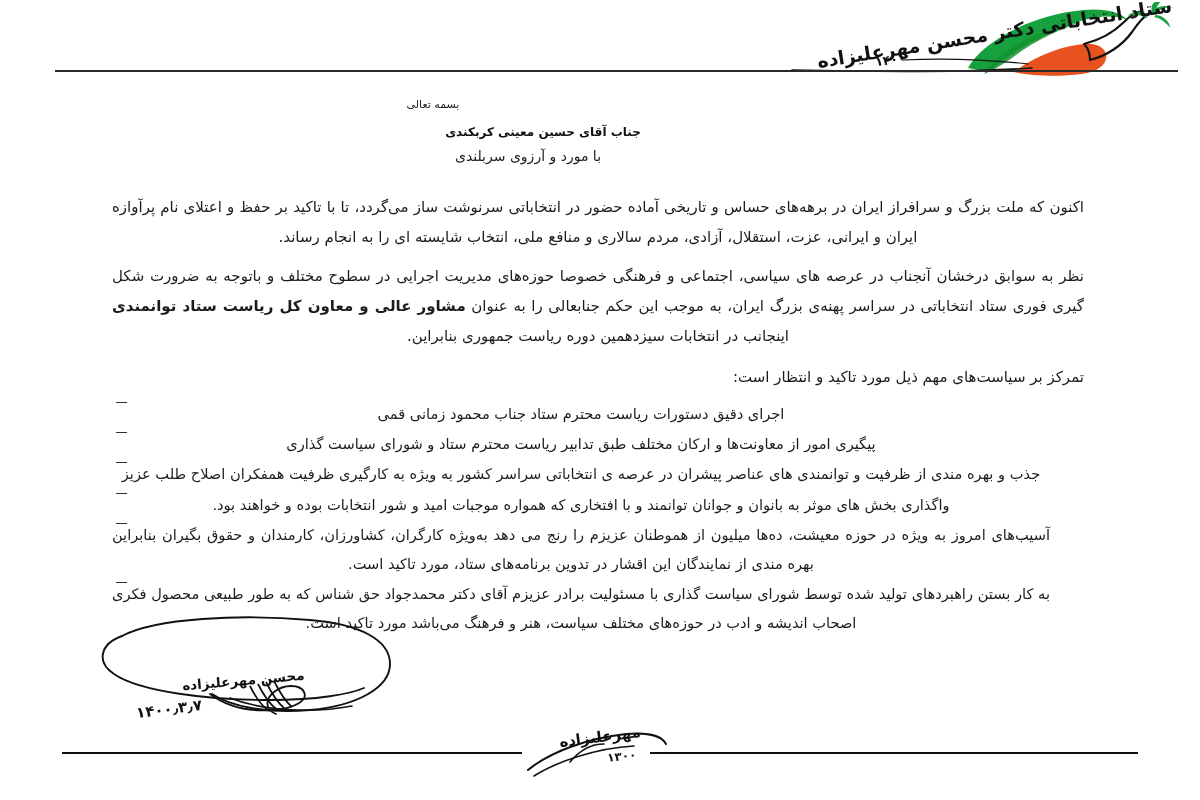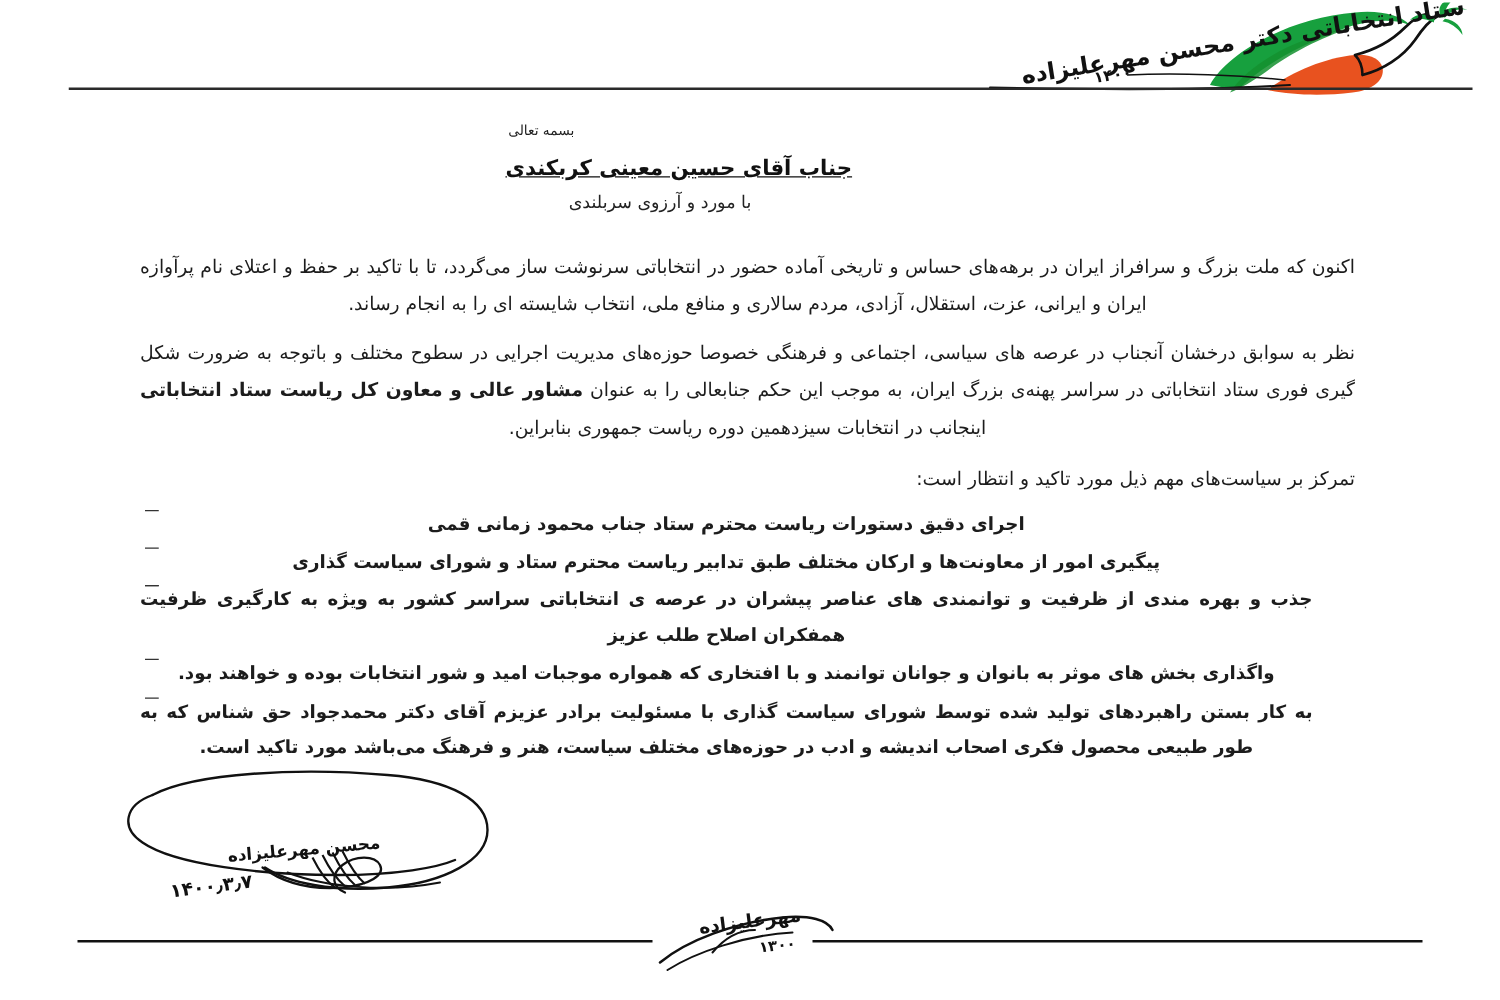--- a/index.html
+++ b/index.html
@@ -57,26 +57,25 @@
   .bismillah {
     text-align: center;
     font-size: 11px;
     letter-spacing: 0.4px;
     margin: 12px 330px 0 0;
     color: #222;
   }
 
   .addressee {
     font-weight: bold;
-    font-size: 17px;
+    font-size: 12px;
     text-align: center;
     margin: 14px 110px 0 0;
     letter-spacing: 0.2px;
     color: #111;
-    text-decoration: underline;
   }
 
   .salutation {
     font-size: 14px;
     text-align: center;
     margin: 9px 140px 0 0;
     color: #222;
   }
 
   .para {
@@ -95,21 +94,20 @@
     line-height: 1.9;
     margin: 12px 0 0 0;
     text-align: right;
     color: #1c1c1c;
   }
 
   ul.policies {
     list-style: none;
     margin: 8px 0 0 0;
     padding: 0;
-    font-weight: bold;
   }
   ul.policies li {
     position: relative;
     font-size: 14.6px;
     line-height: 1.95;
     padding-right: 34px;
     margin-bottom: 2px;
     text-align: justify;
     text-align-last: center;
     color: #1c1c1c;
@@ -268,21 +266,21 @@
 
     <div class="bismillah">بسمه تعالی</div>
 
     <div class="addressee">جناب آقای حسین معینی کربکندی</div>
 
     <div class="salutation">با مورد و آرزوی سربلندی</div>
 
     <p class="para p1">اکنون که ملت بزرگ و سرافراز ایران در برهه‌های حساس و تاریخی آماده حضور در انتخاباتی سرنوشت ساز می‌گردد، تا با تاکید بر حفظ و اعتلای نام پرآوازه ایران و ایرانی، عزت، استقلال، آزادی، مردم سالاری و منافع ملی، انتخاب شایسته ای را به انجام رساند.</p>
 
     <p class="para p2">
-      <span>نظر به سوابق درخشان آنجناب در عرصه های سیاسی، اجتماعی و فرهنگی خصوصا حوزه‌های مدیریت اجرایی در سطوح مختلف و باتوجه به ضرورت شکل گیری فوری ستاد انتخاباتی در سراسر پهنه‌ی بزرگ ایران، به موجب این حکم جنابعالی را به عنوان </span><b>مشاور عالی و معاون کل ریاست ستاد انتخاباتی</b><span> اینجانب در انتخابات سیزدهمین دوره ریاست جمهوری بنابراین.</span>
+      <span>نظر به سوابق درخشان آنجناب در عرصه های سیاسی، اجتماعی و فرهنگی خصوصا حوزه‌های مدیریت اجرایی در سطوح مختلف و باتوجه به ضرورت شکل گیری فوری ستاد انتخاباتی در سراسر پهنه‌ی بزرگ ایران، به موجب این حکم جنابعالی را به عنوان </span><b>مشاور عالی و معاون کل ریاست ستاد توانمندی</b><span> اینجانب در انتخابات سیزدهمین دوره ریاست جمهوری بنابراین.</span>
     </p>
 
     <p class="intro-line">تمرکز بر سیاست‌های مهم ذیل مورد تاکید و انتظار است:</p>
 
     <ul class="policies">
       <li class="short">
         <span class="dash"></span>
         <span>اجرای دقیق دستورات ریاست محترم ستاد جناب محمود زمانی قمی</span>
       </li>
       <li class="short">
@@ -292,20 +290,24 @@
       <li class="short">
         <span class="dash"></span>
       </li>
       <li>
         <span class="dash"></span>
         <span>جذب و بهره مندی از ظرفیت و توانمندی های عناصر پیشران در عرصه ی انتخاباتی سراسر کشور به ویژه به کارگیری ظرفیت همفکران اصلاح طلب عزیز</span>
       </li>
       <li>
         <span class="dash"></span>
         <span>واگذاری بخش های موثر به بانوان و جوانان توانمند و با افتخاری که همواره موجبات امید و شور انتخابات بوده و خواهند بود.</span>
+      </li>
+      <li>
+        <span class="dash"></span>
+        <span>آسیب‌های امروز به ویژه در حوزه معیشت، ده‌ها میلیون از هموطنان عزیزم را رنج می دهد به‌ویژه کارگران، کشاورزان، کارمندان و حقوق بگیران بنابراین بهره مندی از نمایندگان این اقشار در تدوین برنامه‌های ستاد، مورد تاکید است.</span>
       </li>
       <li>
         <span class="dash"></span>
         <span>به کار بستن راهبردهای تولید شده توسط شورای سیاست گذاری با مسئولیت برادر عزیزم آقای دکتر محمدجواد حق شناس که به طور طبیعی محصول فکری اصحاب اندیشه و ادب در حوزه‌های مختلف سیاست، هنر و فرهنگ می‌باشد مورد تاکید است.</span>
       </li>
     </ul>
   </div>
 
   <div class="signature-block">
     <svg class="sig-svg" viewBox="0 0 360 118" xmlns="http://www.w3.org/2000/svg">

